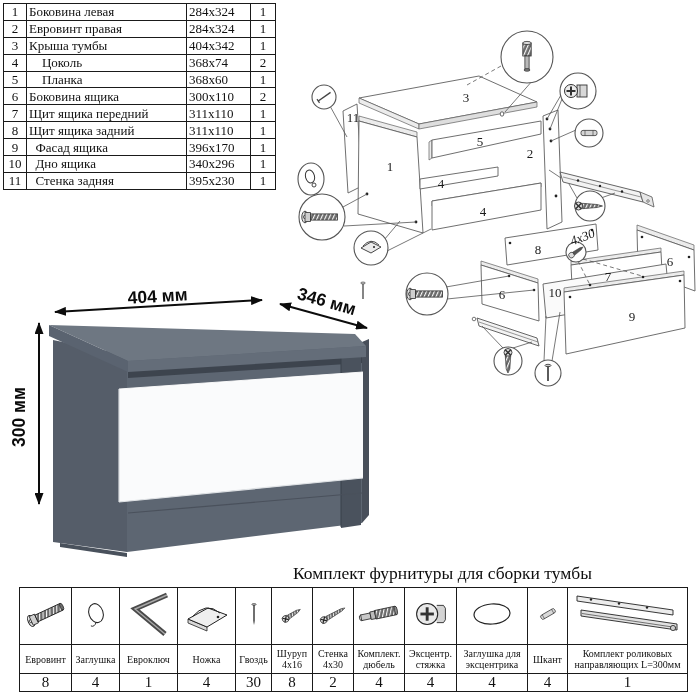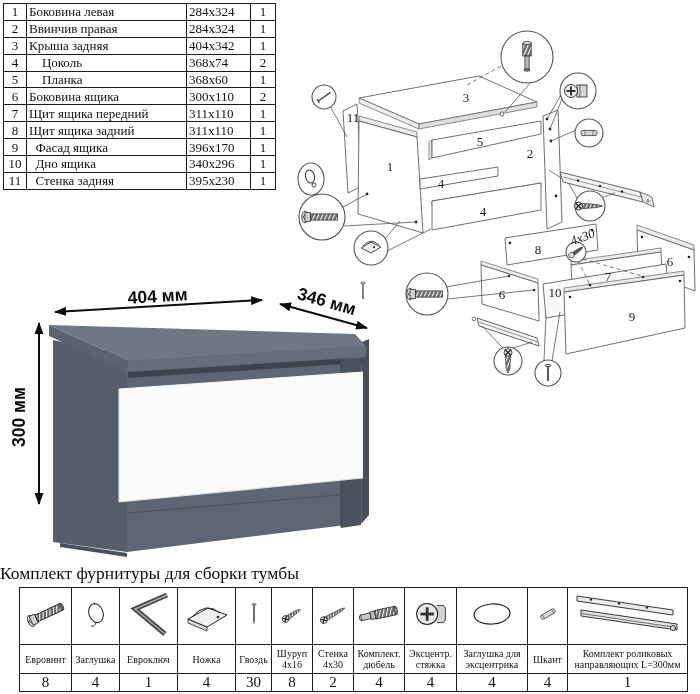--- a/index.html
+++ b/index.html
@@ -8,21 +8,21 @@
 
   
   .parts-table{position:absolute;left:3px;top:3px;border-collapse:collapse;table-layout:fixed;}
   .parts-table td{border:1.4px solid #1a1a1a;font-size:13px;height:15.9px;line-height:1;
                   padding:0 2px;white-space:nowrap;overflow:hidden;}
   .parts-table td.c-num{text-align:center;}
   .parts-table td.c-size{text-align:left;}
   .parts-table td.c-qty{text-align:center;}
 
   
-  .kit-title{position:absolute;left:0;top:563px;width:592px;text-align:left;
+  .kit-title{position:absolute;left:0;top:563px;width:592px;text-align:right;
              font-size:17.5px;color:#0d0d0d;}
   .kit-table{position:absolute;left:19px;top:587px;border-collapse:collapse;table-layout:fixed;}
   .kit-table td{border:1.4px solid #1a1a1a;text-align:center;vertical-align:middle;padding:0;}
   .kit-table tr.icon-row td{height:55px;}
   .kit-table tr.label-row td{height:28px;font-size:10px;line-height:1.1;padding:0 1px;}
   .kit-table tr.qty-row td{height:16px;font-size:15px;}
 
   .diagram-svg{position:absolute;left:285px;top:0;}
   .render-svg{position:absolute;left:10px;top:285px;}
 
@@ -58,27 +58,27 @@
       </colgroup>
     <tbody>
       <tr>
           <td class="c-num">1</td>
           <td>Боковина левая</td>
           <td class="c-size">284x324</td>
           <td class="c-qty">1</td>
         </tr>
       <tr>
           <td class="c-num">2</td>
-          <td>Ввинчив правая</td>
+          <td>Евровинт правая</td>
           <td class="c-size">284x324</td>
           <td class="c-qty">1</td>
         </tr>
       <tr>
           <td class="c-num">3</td>
-          <td>Крыша задняя</td>
+          <td>Крыша тумбы</td>
           <td class="c-size">404x342</td>
           <td class="c-qty">1</td>
         </tr>
       <tr>
           <td class="c-num">4</td>
           <td>&nbsp;&nbsp;&nbsp;&nbsp;Цоколь</td>
           <td class="c-size">368x74</td>
           <td class="c-qty">2</td>
         </tr>
       <tr>

